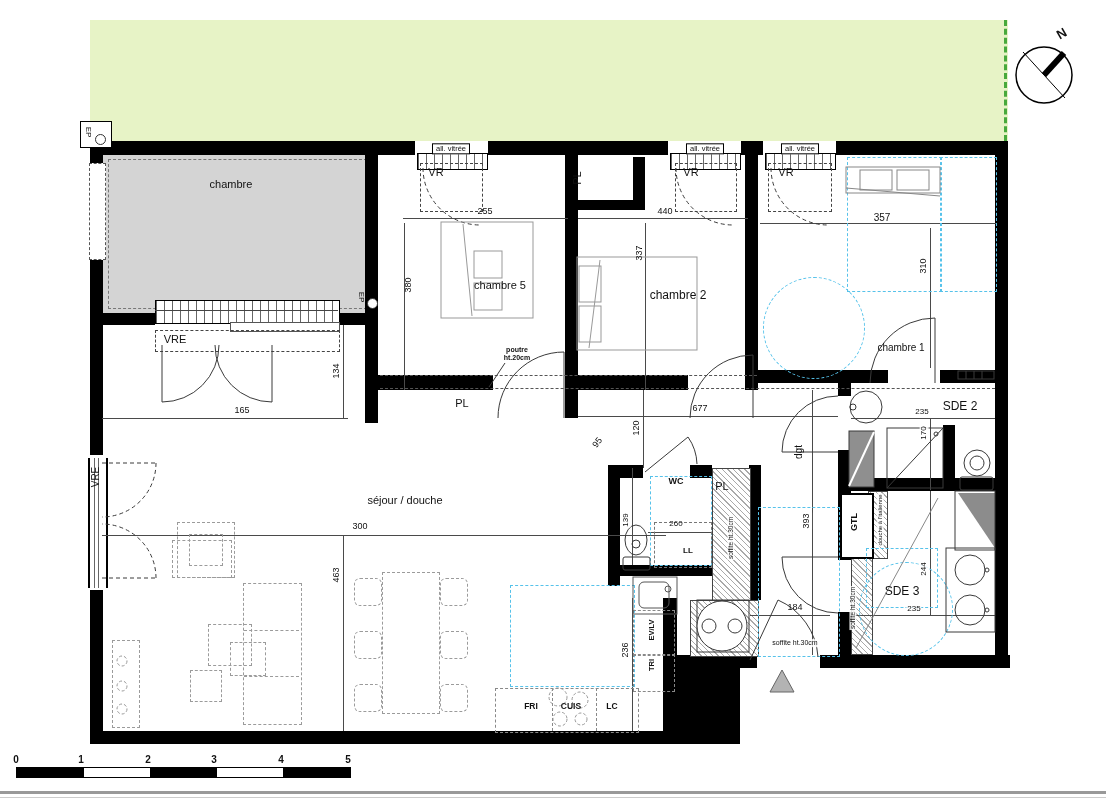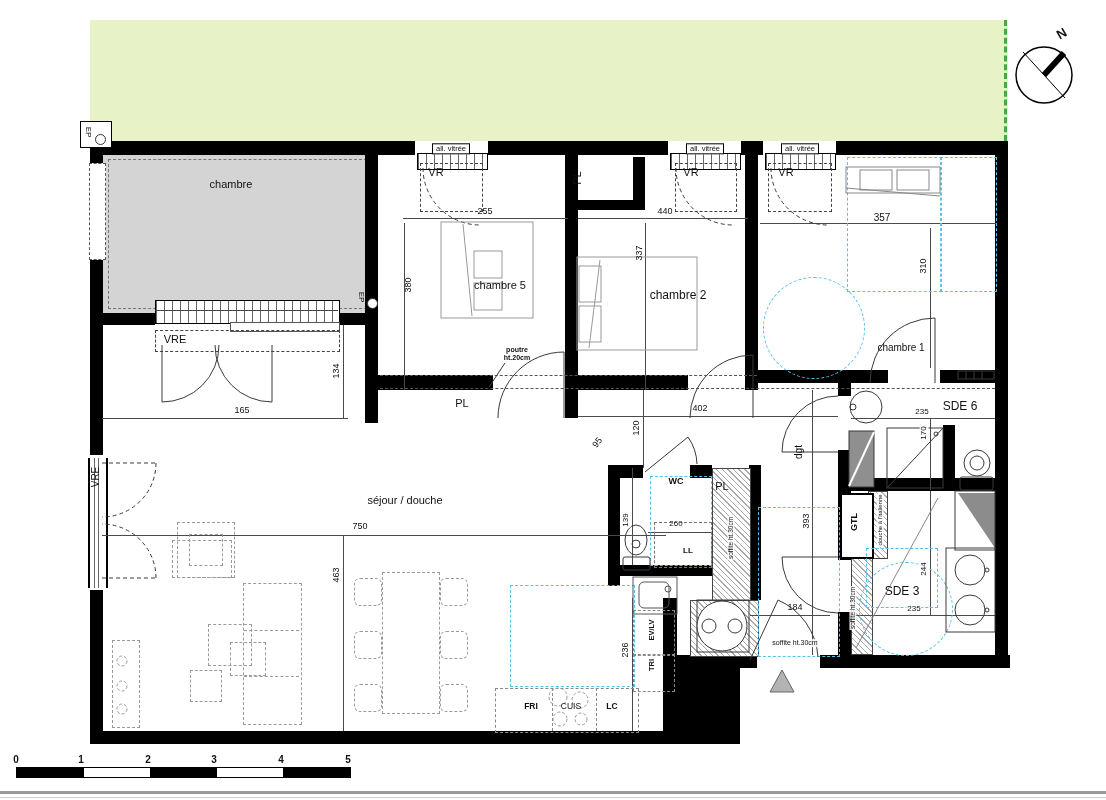--- a/index.html
+++ b/index.html
@@ -288,33 +288,33 @@
   </div>
 
   <div class="abs" style="left:0;top:791px;width:1106px;height:3px;background:#999;"></div>
   <div class="abs" style="left:0;top:797px;width:1106px;height:1px;background:#ccc;"></div>
 
 <div class="lbl" style="left: 231px; top: 184px; font-size: 11px; transform: translate(-50%, -50%);">chambre</div>
     <div class="lbl" style="left: 500px; top: 285px; font-size: 11px; transform: translate(-50%, -50%);">chambre 5</div>
     <div class="lbl" style="left: 678px; top: 296px; font-size: 12px; transform: translate(-50%, -50%);">chambre 2</div>
     <div class="lbl" style="left: 901px; top: 299px; font-size: 10px; transform: translate(-50%, -50%); margin-top: 48px;">chambre 1</div>
     <div class="lbl" style="left: 405px; top: 500px; font-size: 11px; transform: translate(-50%, -50%);">séjour / douche</div>
-    <div class="lbl" style="left: 960px; top: 407px; font-size: 12px; transform: translate(-50%, -50%);">SDE 6</div>
+    <div class="lbl" style="left: 960px; top: 407px; font-size: 12px; transform: translate(-50%, -50%);">SDE 2</div>
     <div class="lbl" style="left: 902px; top: 592px; font-size: 12px; transform: translate(-50%, -50%);">SDE 3</div>
     <div class="lbl" style="left: 676px; top: 482px; font-size: 9px; transform: translate(-50%, -50%); font-weight: bold;">WC</div>
     <div class="lbl" style="left: 798px; top: 452px; font-size: 10px; transform: translate(-50%, -50%) rotate(-90deg);">dgt</div>
     <div class="lbl" style="left: 688px; top: 551px; font-size: 8px; transform: translate(-50%, -50%); font-weight: bold;">LL</div>
     <div class="lbl" style="left: 577px; top: 178px; font-size: 11px; transform: translate(-50%, -50%) rotate(-90deg);">PL</div>
     <div class="lbl" style="left: 462px; top: 403px; font-size: 11px; transform: translate(-50%, -50%);">PL</div>
     <div class="lbl" style="left: 722px; top: 486px; font-size: 11px; transform: translate(-50%, -50%);">PL</div>
     <div class="lbl" style="left: 855px; top: 522px; font-size: 9px; transform: translate(-50%, -50%) rotate(-90deg); font-weight: bold;">GTL</div>
     <div class="lbl" style="left: 652px; top: 665px; font-size: 7.5px; transform: translate(-50%, -50%) rotate(-90deg); font-weight: bold;">TRI</div>
     <div class="lbl" style="left: 652px; top: 630px; font-size: 7.5px; transform: translate(-50%, -50%) rotate(-90deg); font-weight: bold;">EV/LV</div>
     <div class="lbl" style="left: 531px; top: 707px; font-size: 8.5px; transform: translate(-50%, -50%); font-weight: bold;">FRI</div>
-    <div class="lbl" style="left: 571px; top: 707px; font-size: 8.5px; transform: translate(-50%, -50%); font-weight: normal;">CUIS</div>
+    <div class="lbl" style="left: 571px; top: 707px; font-size: 8.5px; transform: translate(-50%, -50%); font-weight: bold;">CUIS</div>
     <div class="lbl" style="left: 612px; top: 707px; font-size: 8.5px; transform: translate(-50%, -50%); font-weight: bold;">LC</div>
     <div class="lbl" style="left: 436px; top: 172px; font-size: 11px; transform: translate(-50%, -50%);">VR</div>
     <div class="lbl" style="left: 691px; top: 172px; font-size: 11px; transform: translate(-50%, -50%);">VR</div>
     <div class="lbl" style="left: 786px; top: 172px; font-size: 11px; transform: translate(-50%, -50%);">VR</div>
     <div class="lbl" style="left: 175px; top: 339px; font-size: 11px; transform: translate(-50%, -50%);">VRE</div>
     <div class="lbl" style="left: 95px; top: 477px; font-size: 10px; transform: translate(-50%, -50%) rotate(-90deg);">VRE</div>
     <div class="lbl boxed" style="left: 451px; top: 149px; font-size: 7.5px; transform: translate(-50%, -50%);">all. vitrée</div>
     <div class="lbl boxed" style="left: 705px; top: 149px; font-size: 7.5px; transform: translate(-50%, -50%);">all. vitrée</div>
     <div class="lbl boxed" style="left: 800px; top: 149px; font-size: 7.5px; transform: translate(-50%, -50%);">all. vitrée</div>
     <div class="lbl" style="left: 88px; top: 132px; font-size: 8px; transform: translate(-50%, -50%) rotate(90deg);">EP</div>
@@ -327,24 +327,24 @@
     <div class="lbl bgw" style="left: 853px; top: 608px; font-size: 6.5px; transform: translate(-50%, -50%) rotate(-90deg);">soffite ht.30cm</div>
     <div class="lbl bgw" style="left: 880px; top: 520px; font-size: 6px; transform: translate(-50%, -50%) rotate(-90deg);">douche à l'italienne</div>
     <div class="lbl" style="left: 485px; top: 212px; font-size: 9px; transform: translate(-50%, -50%);">255</div>
     <div class="lbl" style="left: 665px; top: 212px; font-size: 9px; transform: translate(-50%, -50%);">440</div>
     <div class="lbl" style="left: 882px; top: 217px; font-size: 10px; transform: translate(-50%, -50%);">357</div>
     <div class="lbl" style="left: 409px; top: 285px; font-size: 9px; transform: translate(-50%, -50%) rotate(-90deg);">380</div>
     <div class="lbl" style="left: 640px; top: 253px; font-size: 9px; transform: translate(-50%, -50%) rotate(-90deg);">337</div>
     <div class="lbl" style="left: 924px; top: 266px; font-size: 9px; transform: translate(-50%, -50%) rotate(-90deg);">310</div>
     <div class="lbl" style="left: 242px; top: 411px; font-size: 9px; transform: translate(-50%, -50%);">165</div>
     <div class="lbl" style="left: 337px; top: 371px; font-size: 9px; transform: translate(-50%, -50%) rotate(-90deg);">134</div>
-    <div class="lbl" style="left: 700px; top: 409px; font-size: 9px; transform: translate(-50%, -50%);">402</div>
+    <div class="lbl" style="left: 700px; top: 409px; font-size: 9px; transform: translate(-50%, -50%);">677</div>
     <div class="lbl" style="left: 637px; top: 428px; font-size: 9px; transform: translate(-50%, -50%) rotate(-90deg);">120</div>
     <div class="lbl" style="left: 598px; top: 443px; font-size: 9px; transform: translate(-50%, -50%) rotate(-52deg);">95</div>
-    <div class="lbl" style="left: 360px; top: 527px; font-size: 9px; transform: translate(-50%, -50%);">750</div>
+    <div class="lbl" style="left: 360px; top: 527px; font-size: 9px; transform: translate(-50%, -50%);">300</div>
     <div class="lbl" style="left: 337px; top: 575px; font-size: 9px; transform: translate(-50%, -50%) rotate(-90deg);">463</div>
     <div class="lbl bgw" style="left: 626px; top: 520px; font-size: 8px; transform: translate(-50%, -50%) rotate(-90deg);">139</div>
     <div class="lbl" style="left: 676px; top: 524px; font-size: 8px; transform: translate(-50%, -50%);">260</div>
     <div class="lbl bgw" style="left: 626px; top: 650px; font-size: 9px; transform: translate(-50%, -50%) rotate(-90deg);">236</div>
     <div class="lbl bgw" style="left: 807px; top: 521px; font-size: 9px; transform: translate(-50%, -50%) rotate(-90deg);">393</div>
     <div class="lbl" style="left: 795px; top: 608px; font-size: 9px; transform: translate(-50%, -50%);">184</div>
     <div class="lbl bgw" style="left: 922px; top: 412px; font-size: 8px; transform: translate(-50%, -50%);">235</div>
     <div class="lbl bgw" style="left: 924px; top: 433px; font-size: 8px; transform: translate(-50%, -50%) rotate(-90deg);">170</div>
     <div class="lbl bgw" style="left: 924px; top: 569px; font-size: 8px; transform: translate(-50%, -50%) rotate(-90deg);">244</div>
     <div class="lbl bgw" style="left: 914px; top: 609px; font-size: 8px; transform: translate(-50%, -50%);">235</div>

